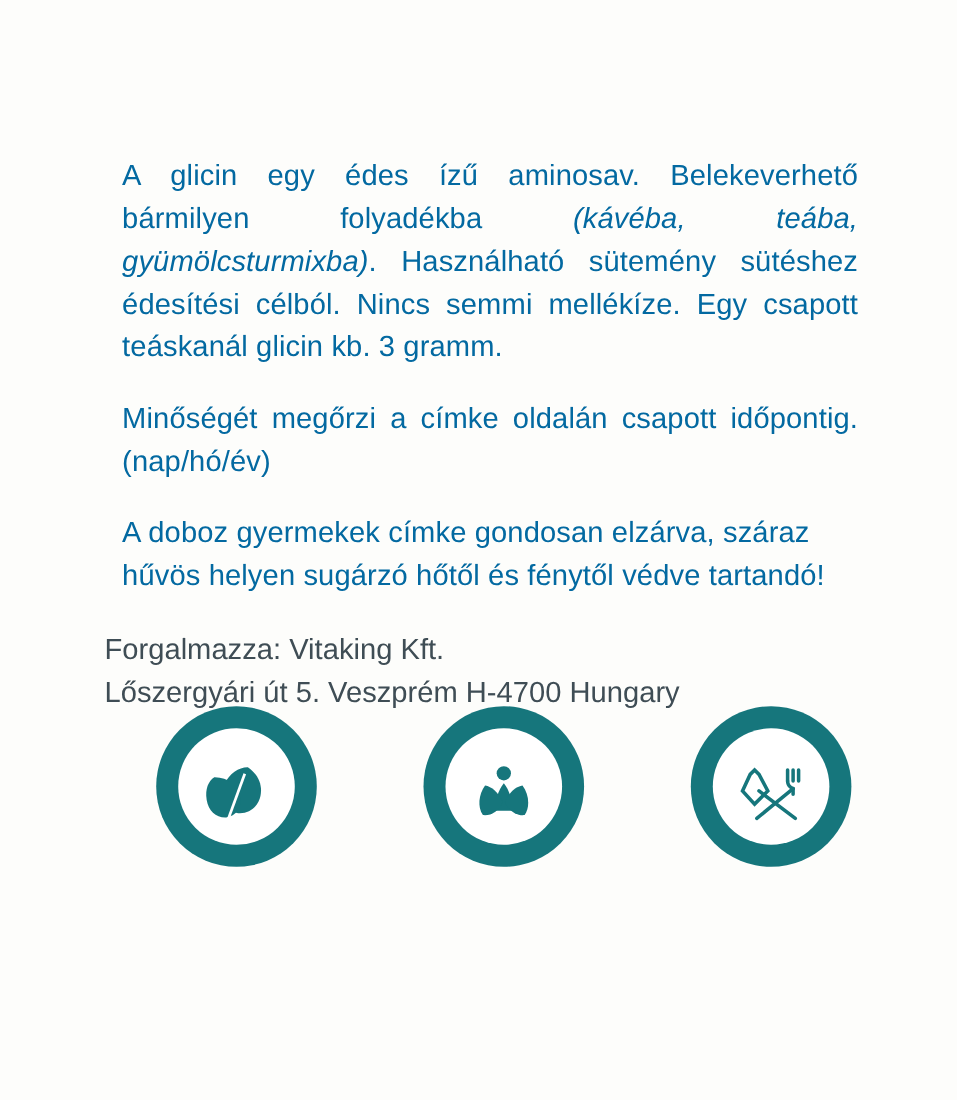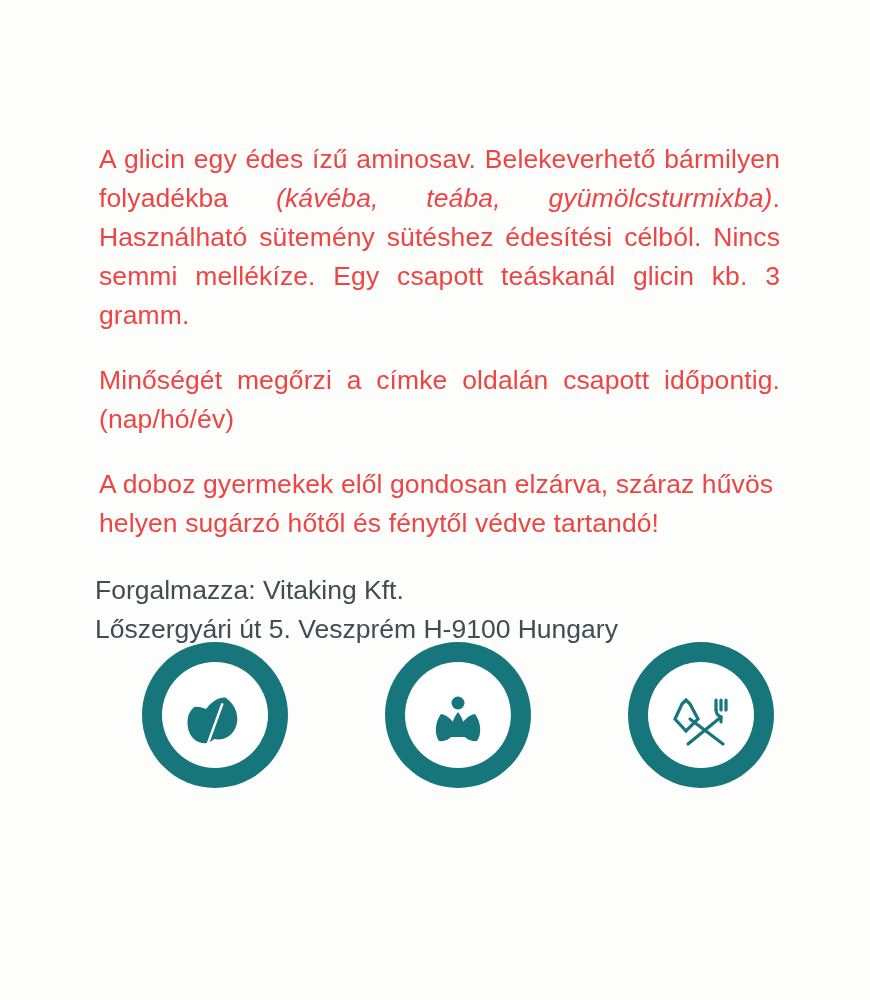--- a/index.html
+++ b/index.html
@@ -17,22 +17,22 @@
   .page {
     position: relative;
     width: 870px;
     height: 1000px;
     box-sizing: border-box;
     padding: 140px 90px 0 95px;
   }
   .para {
     font-size: 26.5px;
     line-height: 39px;
-    color: #ef4444;
-    margin: 0 0 24px 4px;
+    color: #0369a1;
+    margin: 0 0 24px 16px;
     text-align: justify;
     max-width: 700px;
     letter-spacing: 0.1px;
   }
   .para.p1 {
     text-align: justify;
     text-align-last: left;
     margin-bottom: 26px;
   }
   .para.p2 {
@@ -72,24 +72,24 @@
 <body>
 
 <div class="page">
 
   <p class="para p1">
     <span>A glicin egy édes ízű aminosav. Belekeverhető bármilyen folyadékba </span><em>(kávéba, teába, gyümölcsturmixba)</em><span>. Használható sütemény sütéshez édesítési célból. Nincs semmi mellékíze. Egy csapott teáskanál glicin kb. 3 gramm.</span>
   </p>
 
   <p class="para p2">Minőségét megőrzi a címke oldalán csapott időpontig. (nap/hó/év)</p>
 
-  <p class="para p3">A doboz gyermekek elől gondosan elzárva, száraz hűvös helyen sugárzó hőtől és fénytől védve tartandó!</p>
+  <p class="para p3">A doboz gyermekek címke gondosan elzárva, száraz hűvös helyen sugárzó hőtől és fénytől védve tartandó!</p>
 
   <p class="addr">Forgalmazza: Vitaking Kft.</p>
-  <p class="addr">Lőszergyári út 5. Veszprém H-9100 Hungary</p>
+  <p class="addr">Lőszergyári út 5. Veszprém H-4700 Hungary</p>
 
   <div class="badges">
 
     <div class="badge">
       <svg width="150" height="150" viewBox="0 0 150 150">
         <circle cx="75" cy="75" r="73" fill="#16767c"></circle>
         <circle cx="75" cy="75" r="53" fill="#ffffff"></circle>
 
         <g fill="#16767c">
           <path d="M75 56 C88 58 97 68 97 80 C97 90 90 98 79 99 C69 99 62 91 62 80 C62 68 68 59 75 56 Z" transform="rotate(25 77 80)"></path>

